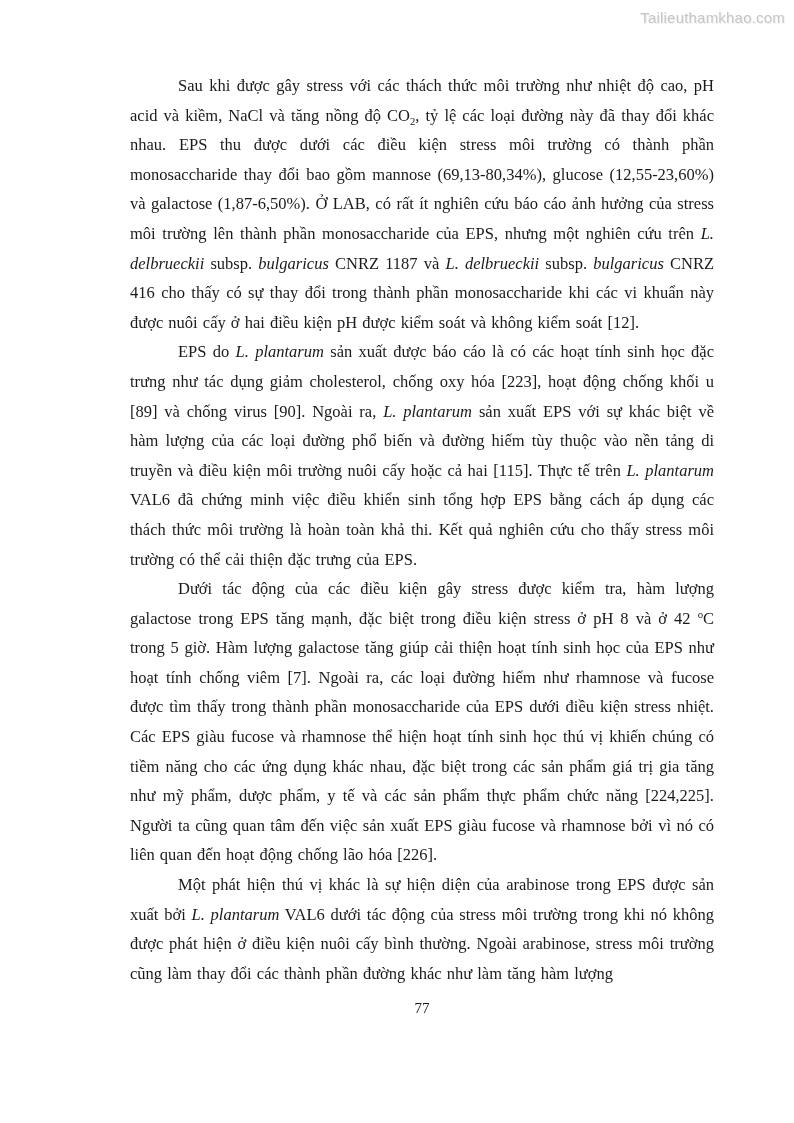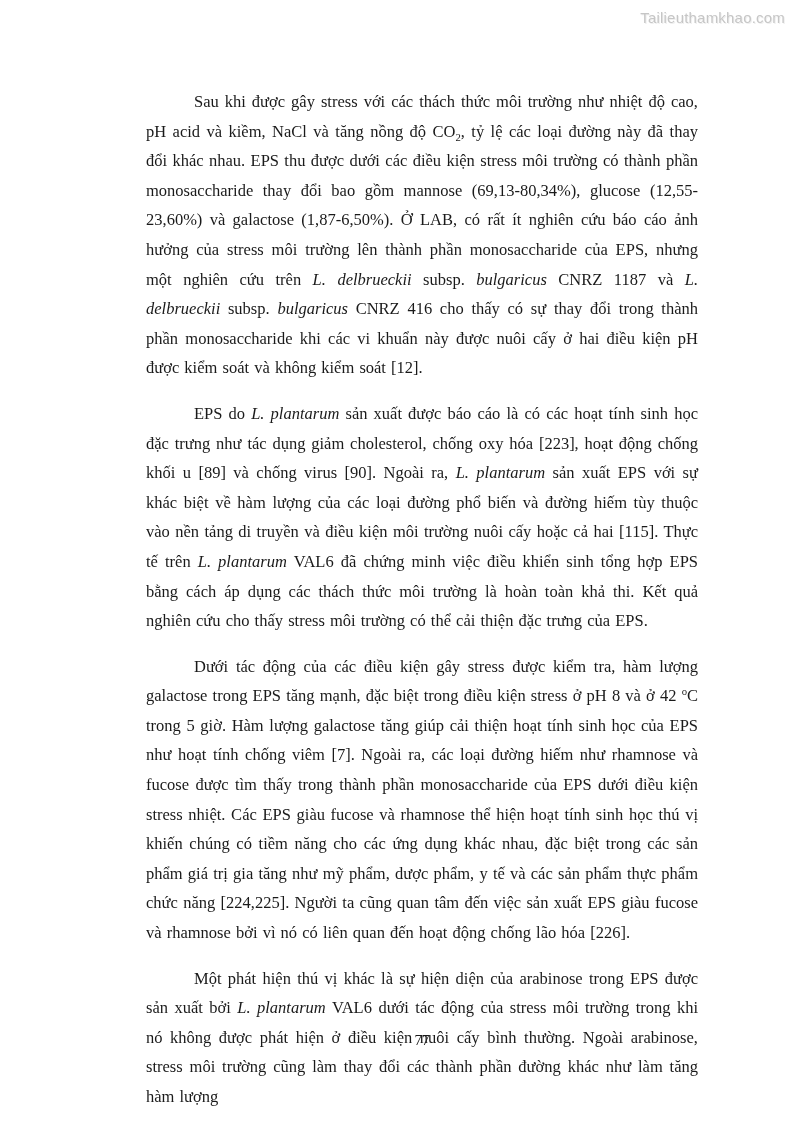--- a/index.html
+++ b/index.html
@@ -27,21 +27,21 @@
     letter-spacing: 0.2px;
     text-align: center;
   }
   .content {
     position: absolute;
     left: 130px;
     top: 71px;
     width: 584px;
   }
   .para {
-    margin: 16px;
+    margin: 0;
     text-align: justify;
     text-indent: 48px;
     font-size: 16.5px;
     line-height: 29.6px;
     word-spacing: 1px;
   }
   .para em { font-style: italic; }
   .para sub {
     font-size: 0.65em;
     vertical-align: sub;
@@ -49,21 +49,21 @@
   }
   .para sup {
     font-size: 0.65em;
     vertical-align: super;
     line-height: 0;
   }
   .page-number {
     position: absolute;
     left: 130px;
     width: 584px;
-    top: 1032px;
+    top: 1000px;
     text-align: center;
     font-size: 15px;
     color: #1a1a1a;
   }
 </style>
 </head>
 <body>
 
 <div class="page">
   <div class="watermark">Tailieuthamkhao.com</div>

